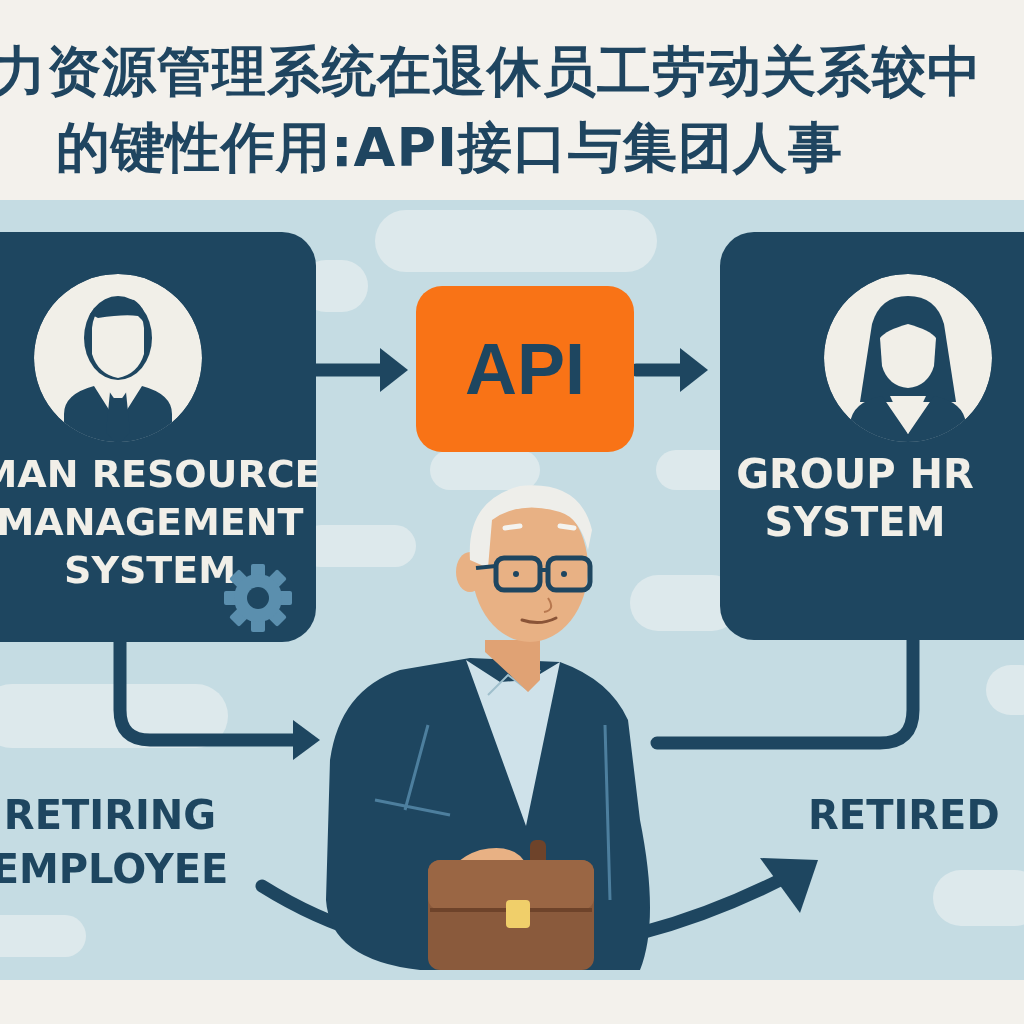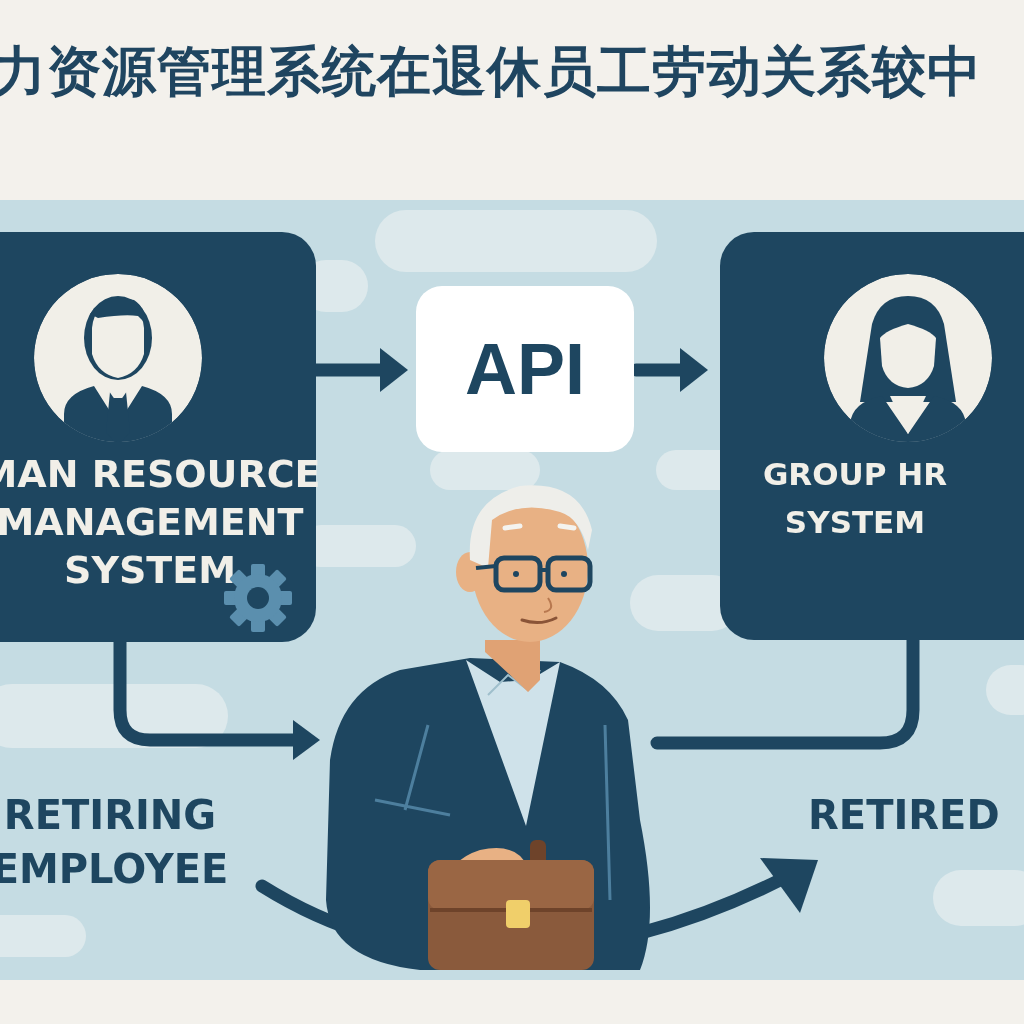--- a/index.html
+++ b/index.html
@@ -32,45 +32,46 @@
   }
   .panel.left { left: -40px; top: 32px; width: 356px; height: 410px; }
   .panel.right { left: 720px; top: 32px; width: 340px; height: 408px; }
 
   .panel-label {
     position: absolute; color: #f1efe8; font-weight: bold; text-align: center;
     font-family: "DejaVu Sans", sans-serif; line-height: 48px;
     white-space: nowrap;
   }
   .left .panel-label { left: 0; top: 218px; width: 380px; font-size: 38px; }
-  .right .panel-label { left: 0; top: 218px; width: 270px; font-size: 31px; }
+  .right .panel-label { left: 0; top: 218px; width: 270px; font-size: 40px; }
   .panel-label span { display: block; }
 
   .api-box {
     position: absolute; left: 416px; top: 86px; width: 218px; height: 166px;
-    background: #ffffff; border-radius: 26px;
+    background: #f97316; border-radius: 26px;
     display: flex; align-items: center; justify-content: center;
   }
   .api-box span { font-size: 72px; font-weight: bold; color: #1e4660; font-family: "Liberation Sans", sans-serif; }
 
   .stage-label {
     position: absolute; color: #1e4660; font-weight: bold; font-size: 40px;
     line-height: 54px; white-space: nowrap;
   }
   .stage-label span { display: block; }
   .retiring { left: -10px; top: 588px; text-align: center; width: 240px; }
   .retired { left: 808px; top: 588px; }
 
   svg.overlay { position: absolute; left: 0; top: 0; }
 </style>
 </head>
 <body>
 
 <div class="title-area">
   <div class="title-line l1">力资源管理系统在退休员工劳动关系较中</div>
+  <div class="title-line l2">的键性作用:API接口与集团人事</div>
 </div>
 
 <div class="stage">
 
   <div class="cloud" style="left:375px;top:10px;width:282px;height:62px;border-radius:32px;"></div>
   <div class="cloud" style="left:300px;top:60px;width:68px;height:52px;border-radius:26px;"></div>
   <div class="cloud" style="left:300px;top:325px;width:116px;height:42px;border-radius:21px;"></div>
   <div class="cloud" style="left:656px;top:250px;width:90px;height:40px;border-radius:20px;"></div>
   <div class="cloud" style="left:630px;top:375px;width:110px;height:56px;border-radius:28px;"></div>
   <div class="cloud" style="left:-20px;top:484px;width:248px;height:64px;border-radius:32px;"></div>

